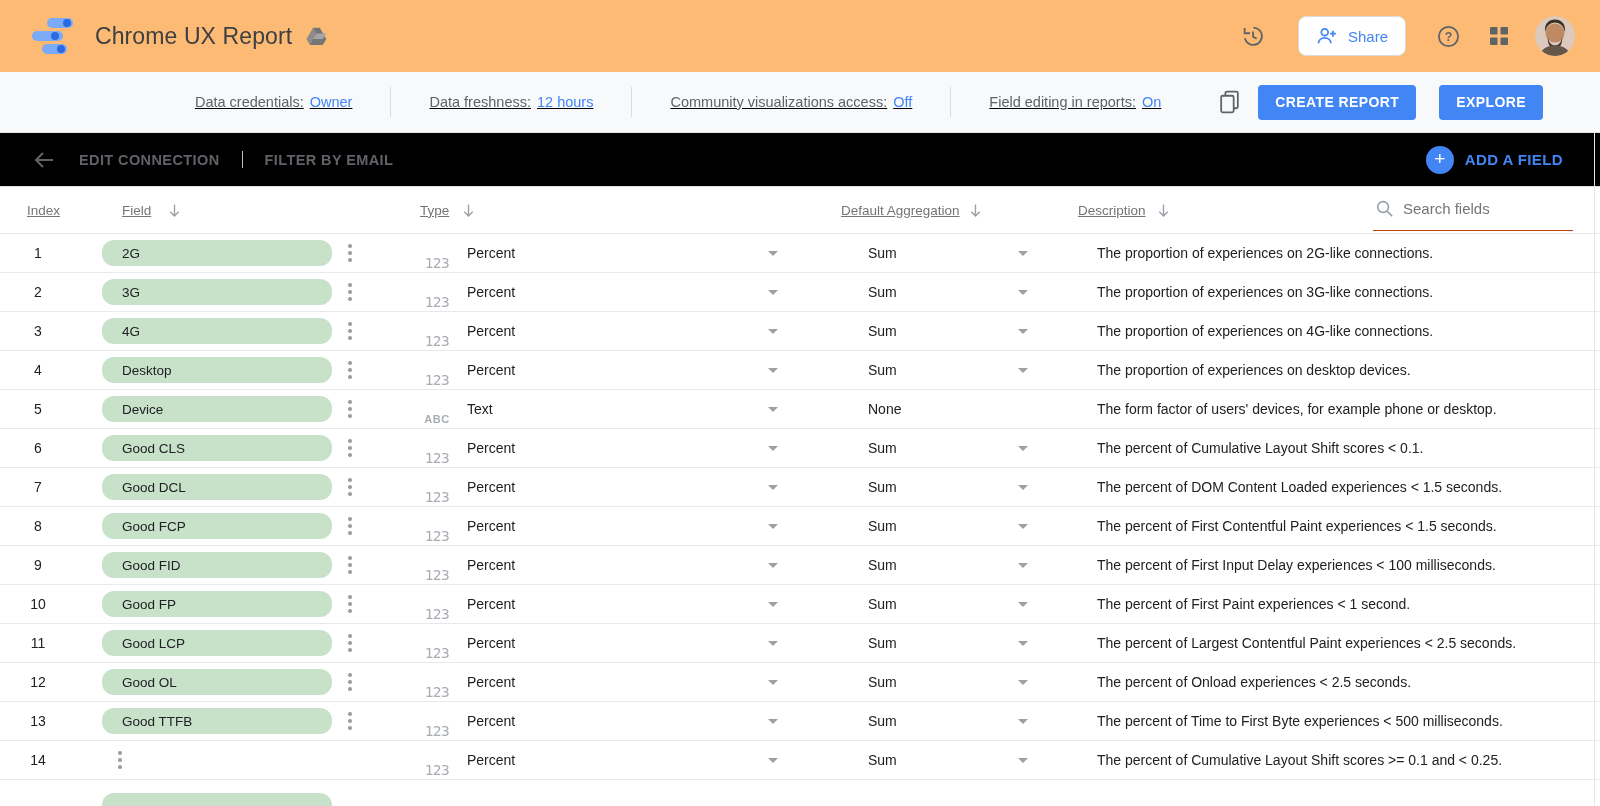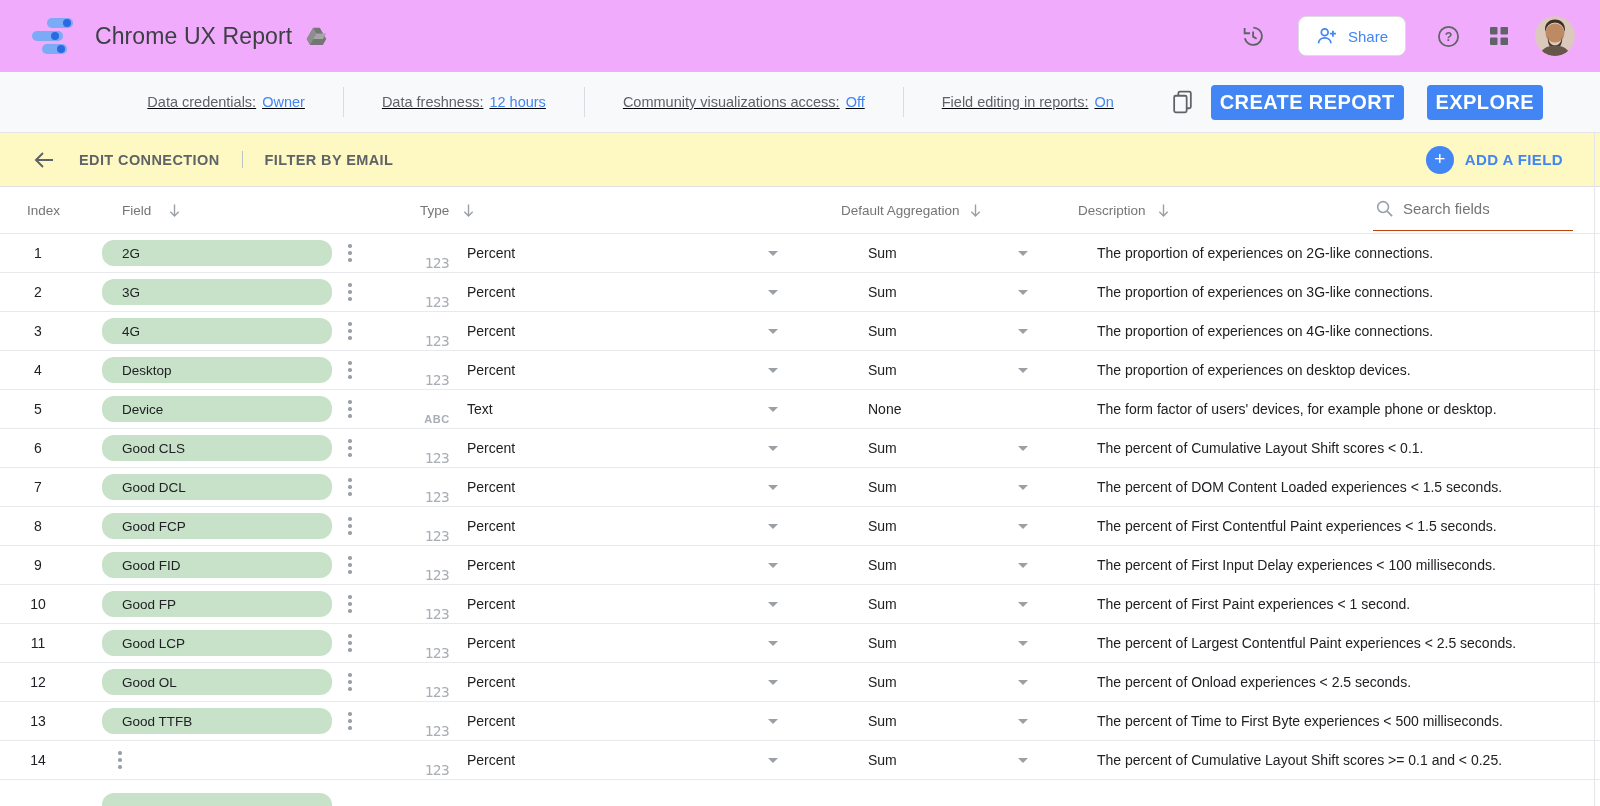--- a/index.html
+++ b/index.html
@@ -1,21 +1,21 @@
 <!DOCTYPE html>
 <html><head>
 <meta charset="utf-8">
 <style>
   * { margin:0; padding:0; box-sizing:border-box; }
   html,body { width:1600px; height:806px; overflow:hidden; background:#fff;
     font-family:"Liberation Sans", sans-serif; -webkit-font-smoothing:antialiased; }
   .app { position:relative; width:1600px; height:806px; }
 
   
-  .topbar { height:72px; display:flex; align-items:center; padding:0 25px 0 32px; background:#f0abfc; }
+  .topbar { height:72px; display:flex; align-items:center; padding:0 25px 0 32px; background:#fdba74; }
   .logo { width:42px; height:36px; display:flex; flex-direction:column; justify-content:center; gap:3px; cursor:pointer; }
   .bar { height:10px; border-radius:5px; background:#7baaf7; position:relative; }
   .bar::after { content:""; position:absolute; top:1px; width:8px; height:8px; border-radius:50%; background:#2a6ae0; }
   .bar1 { width:26px; margin-left:15px; } .bar1::after{ right:2px; }
   .bar2 { width:31px; } .bar2::after{ right:4px; }
   .bar3 { width:25px; margin-left:10px; } .bar3::after{ right:2px; }
   .title { font-size:23px; font-weight:400; color:#3c4043; margin-left:21px; letter-spacing:.1px; }
   .drive-ic { margin-left:14px; display:flex; cursor:pointer; }
   .top-actions { margin-left:auto; display:flex; align-items:center; }
   .icon-btn { background:none; border:none; cursor:pointer; display:flex; align-items:center; padding:0; }
@@ -28,39 +28,39 @@
 
   
   .toolbar { height:61px; background:#f8f9fa; border-bottom:1px solid #e3e5e8;
     display:flex; align-items:center; justify-content:flex-end; padding-right:57px; }
   .tb-item { display:flex; gap:6px; padding:0 38px; font-size:14.5px; cursor:pointer; white-space:nowrap;text-decoration:underline; }
   .tb-label { color:#5f6368; }
   .tb-value { color:#4285f4; }
   .tb-sep { width:1px; height:30px; background:#dadce0; }
   .copy-btn { margin:0 16px 0 18px; }
   .blue-btn { height:35px; border:none; border-radius:4px; background:#4285f4; color:#fff;
-    font-size:20px; font-weight:bold; letter-spacing:.4px; font-family:inherit; cursor:pointer; padding:0 9px; }
+    font-size:14px; font-weight:bold; letter-spacing:.4px; font-family:inherit; cursor:pointer; padding:0 17px; }
   .explore { margin-left:23px; }
 
   
   .subheader { height:54px; display:flex; align-items:center; padding:0 37px 0 32px;
-    border-bottom:1px solid #e0e0e0; background:#fef9c3; }
+    border-bottom:1px solid #e0e0e0; background:#000000; }
   .back-btn { margin-right:13px; }
   .sub-link { background:none; border:none; font-family:inherit; font-size:14.5px; font-weight:bold;
     color:#5f6368; letter-spacing:.4px; cursor:pointer; padding:0 10px; }
   .sub-sep { width:1px; height:17px; background:#bdc1c6; margin:0 12px; }
   .add-field { margin-left:auto; display:flex; align-items:center; gap:11px; background:none; border:none;
     cursor:pointer; font-family:inherit; }
   .add-circle { width:28px; height:28px; border-radius:50%; background:#4285f4; color:#fff;
     display:flex; align-items:center; justify-content:center; font-size:19px; line-height:1; padding-bottom:2px; }
   .add-label { color:#4285f4; font-size:15px; font-weight:bold; letter-spacing:.4px; }
 
   
   .thead { height:46px; display:flex; align-items:center; position:relative; color:#757575; font-size:13.5px; }
-  .hcell { display:flex; align-items:center; }
+  .hcell { display:flex; align-items:center;text-decoration:underline; }
   .h1 { width:76px; padding-left:27px; flex-shrink:0; }
   .h2 { width:318px; margin-left:26px; padding-left:20px; flex-shrink:0; }
   .h3 { width:421px; flex-shrink:0; }
   .h4 { width:237px; flex-shrink:0; }
   .h5 { flex:1; }
   .sort-ic { display:flex; cursor:pointer; }
   .s2{ margin-left:17px; } .s3{ margin-left:13px; } .s4{ margin-left:9px; } .s5{ margin-left:11px; }
   .search-box { position:absolute; right:27px; bottom:2px; width:200px; height:40px;
     border-bottom:1px solid #c2410c; display:flex; align-items:center; gap:9px; padding:0 2px 4px 2px; }
   .search-box input { border:none; outline:none; background:transparent; font-family:inherit;

